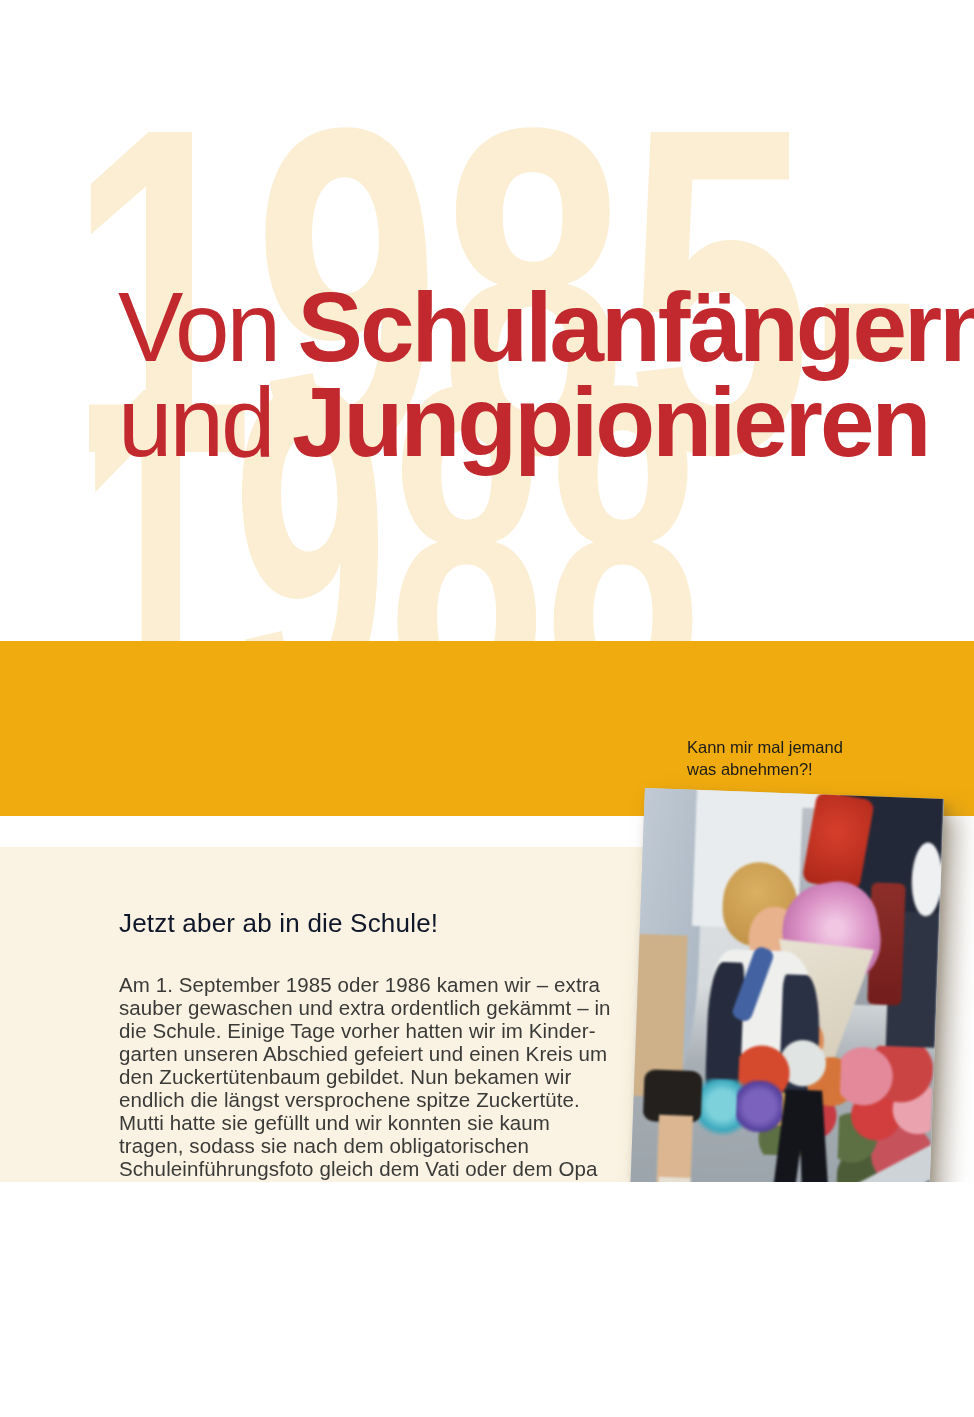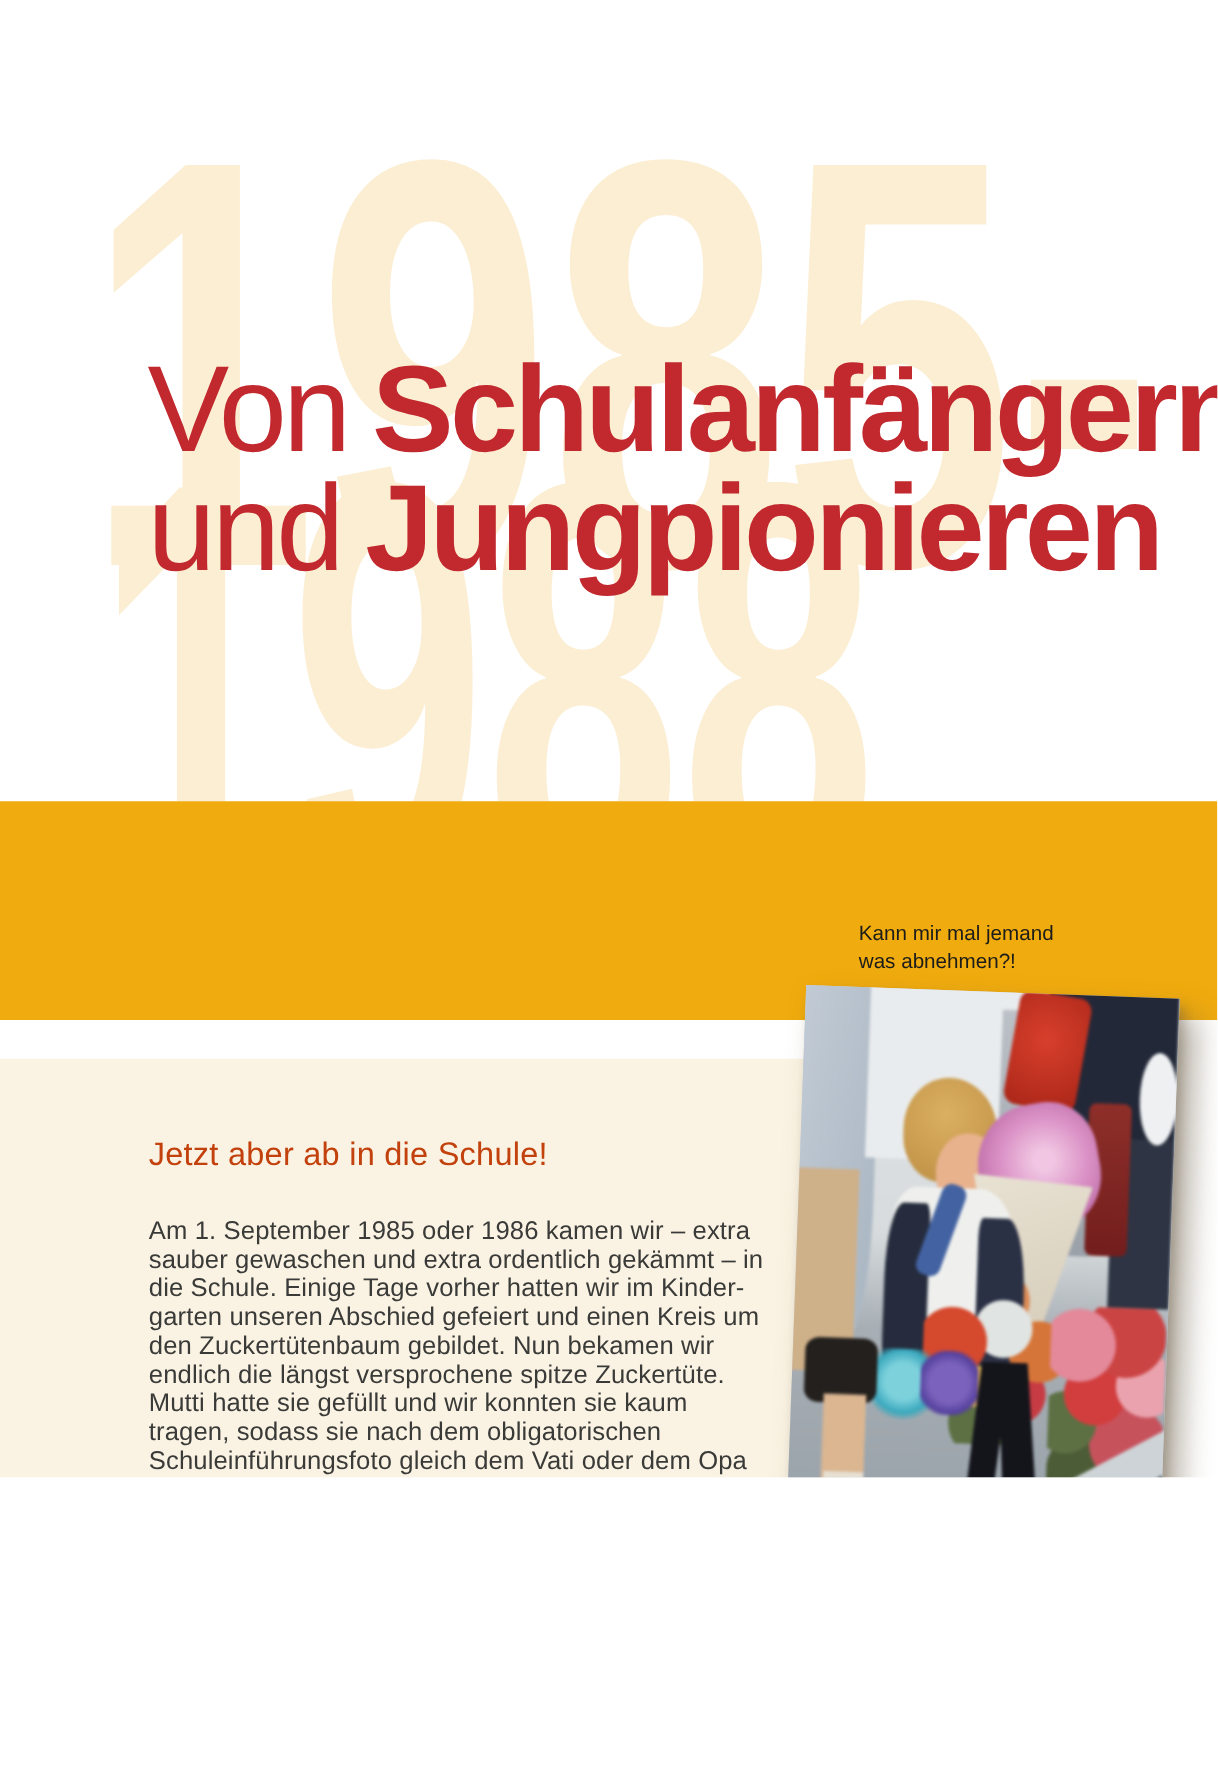--- a/index.html
+++ b/index.html
@@ -27,21 +27,21 @@
     font-size:16.5px;line-height:22px;color:#1c1c1a;
     white-space:pre-line;
   }
   
   #cream-block{
     position:absolute;left:0;top:847px;width:900px;height:539px;
     background:#faf3e3;
   }
   #section-heading{
     position:absolute;left:119px;top:908px;
-    font-size:26px;color:#c2410c;letter-spacing:0.2px;
+    font-size:26px;color:#0f172a;letter-spacing:0.2px;
   }
   #body-paragraph{
     position:absolute;left:119px;top:973px;width:510px;
     font-size:20.5px;line-height:23px;color:#3a3a38;
     white-space:pre-line;letter-spacing:0.1px;
   }
   
   #page-number-glow{
     position:absolute;left:432px;top:1316px;width:110px;height:110px;
     background:radial-gradient(circle,#ffffff 0 38%,rgba(255,255,255,0) 72%);

